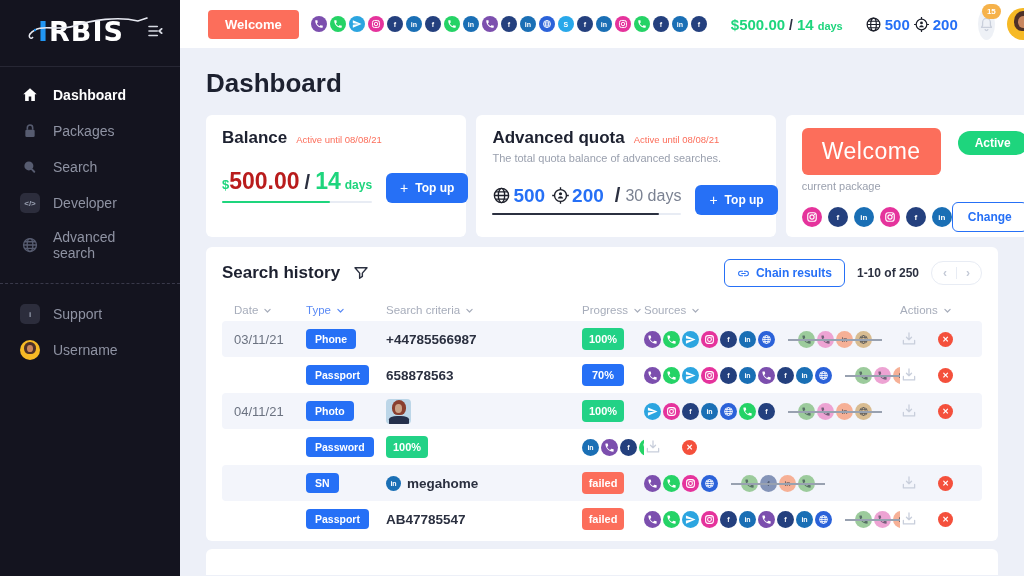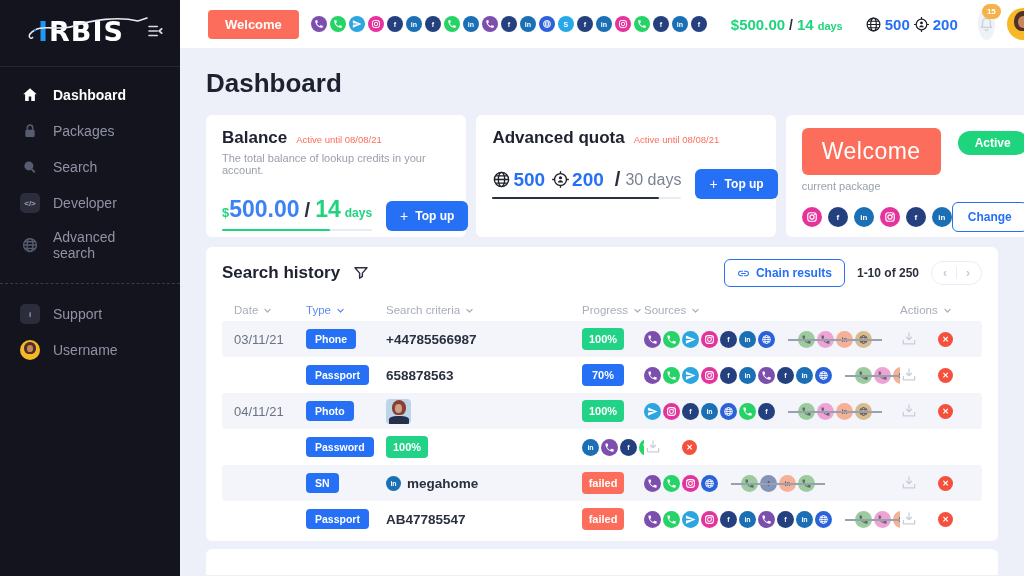--- a/index.html
+++ b/index.html
@@ -59,21 +59,21 @@
   .card-title { font-size:17px; font-weight:800; }
   .active-until { font-size:9.5px; color:#fc6e5b; font-weight:400; }
   .card-desc { font-size:11px; color:#9aa0ae; margin-top:4px; }
   .value-row { display:flex; align-items:flex-end; margin-top:20px; }
   .u-wrap { flex:1; position:relative; padding-bottom:8px; margin-right:14px; white-space:nowrap; }
   .u-wrap::before { content:""; position:absolute; left:0; right:0; bottom:0; height:2px; background:#e8ecf4; border-radius:2px; }
   .u-line { position:absolute; left:0; bottom:0; height:2px; border-radius:2px; z-index:1; }
   .u-line.green { background:#1ed57d; width:72%; }
   .u-line.dark { background:#2b3040; width:88%; }
   .bal-cur { font-size:13px; font-weight:800; color:#1ed57d; }
-  .bal-big { font-size:23px; font-weight:800; color:#3b82f6; }
+  .bal-big { font-size:23px; font-weight:800; color:#b91c1c; }
   .bal-slash { font-size:20px; font-weight:700; color:#2b3040; margin:0 5px; }
   .bal-days { font-size:23px; font-weight:800; color:#1ed57d; }
   .bal-dlab { font-size:12px; font-weight:700; color:#1ed57d; margin-left:4px; }
   .qt-num { font-size:19px; font-weight:800; color:#2670f6; margin:0 6px 0 2px; }
   .qt-period { font-size:16px; font-weight:400; color:#7b8292; }
   .btn-primary { background:#2670f6; color:#fff; border:none; font-family:inherit; font-size:12px; font-weight:700; padding:8px 14px; border-radius:6px; display:inline-flex; align-items:center; gap:7px; cursor:pointer; flex-shrink:0; }
   .btn-primary .plus { font-size:14px; font-weight:400; line-height:10px; }
   .q-ic { display:inline-flex; color:#1c1f2a; align-self:center; }
 
   .pkg-badge { display:inline-block; background:#fc6e5b; color:#fff; font-size:23px; font-weight:400; padding:10px 20px; border-radius:6px; letter-spacing:.5px; }
@@ -309,38 +309,38 @@
   <div class="content">
     <h1>Dashboard</h1>
 
     <div class="cards">
 
       <section class="card">
         <div class="card-head">
           <span class="card-title">Balance</span>
           <span class="active-until">Active until 08/08/21</span>
         </div>
-        <div class="card-desc">The total balance of lookup credits in your account.</div>
         <div class="value-row">
           <div class="u-wrap">
             <span class="bal-cur">$</span><span class="bal-big">500.00</span><span class="bal-slash">/</span><span class="bal-days">14</span><span class="bal-dlab">days</span>
             <span class="u-line green"></span>
           </div>
           <button class="btn-primary">
               <span class="plus">+</span>
               <span>Top up</span>
             </button>
         </div>
       </section>
 
       <section class="card">
         <div class="card-head">
           <span class="card-title">Advanced quota</span>
           <span class="active-until">Active until 08/08/21</span>
         </div>
+        <div class="card-desc">The total quota balance of advanced searches.</div>
         <div class="value-row">
           <div class="u-wrap" style="display:flex;align-items:center;">
             <span class="q-ic">
                 <svg width="19" height="19" viewBox="0 0 24 24" fill="none" stroke="currentColor" stroke-width="1.7">
                   <circle cx="12" cy="12" r="9"></circle>
                   <ellipse cx="12" cy="12" rx="4" ry="9"></ellipse>
                   <path d="M3 12h18M4.5 7.4h15M4.5 16.6h15"></path>
                 </svg>
               </span>
             <span class="qt-num">500</span>

